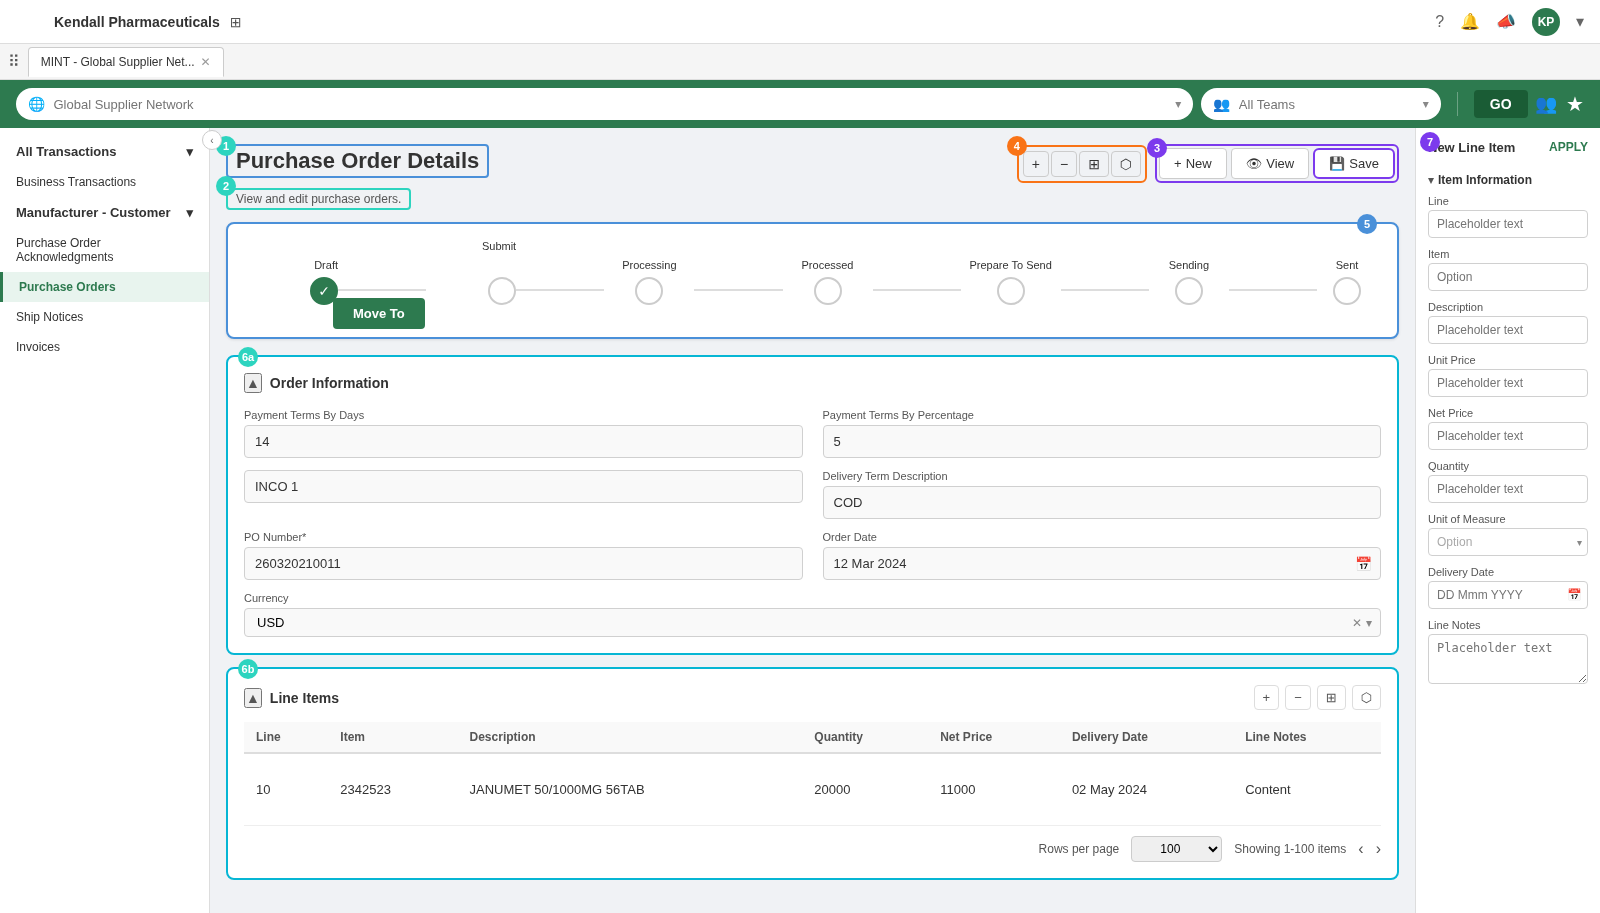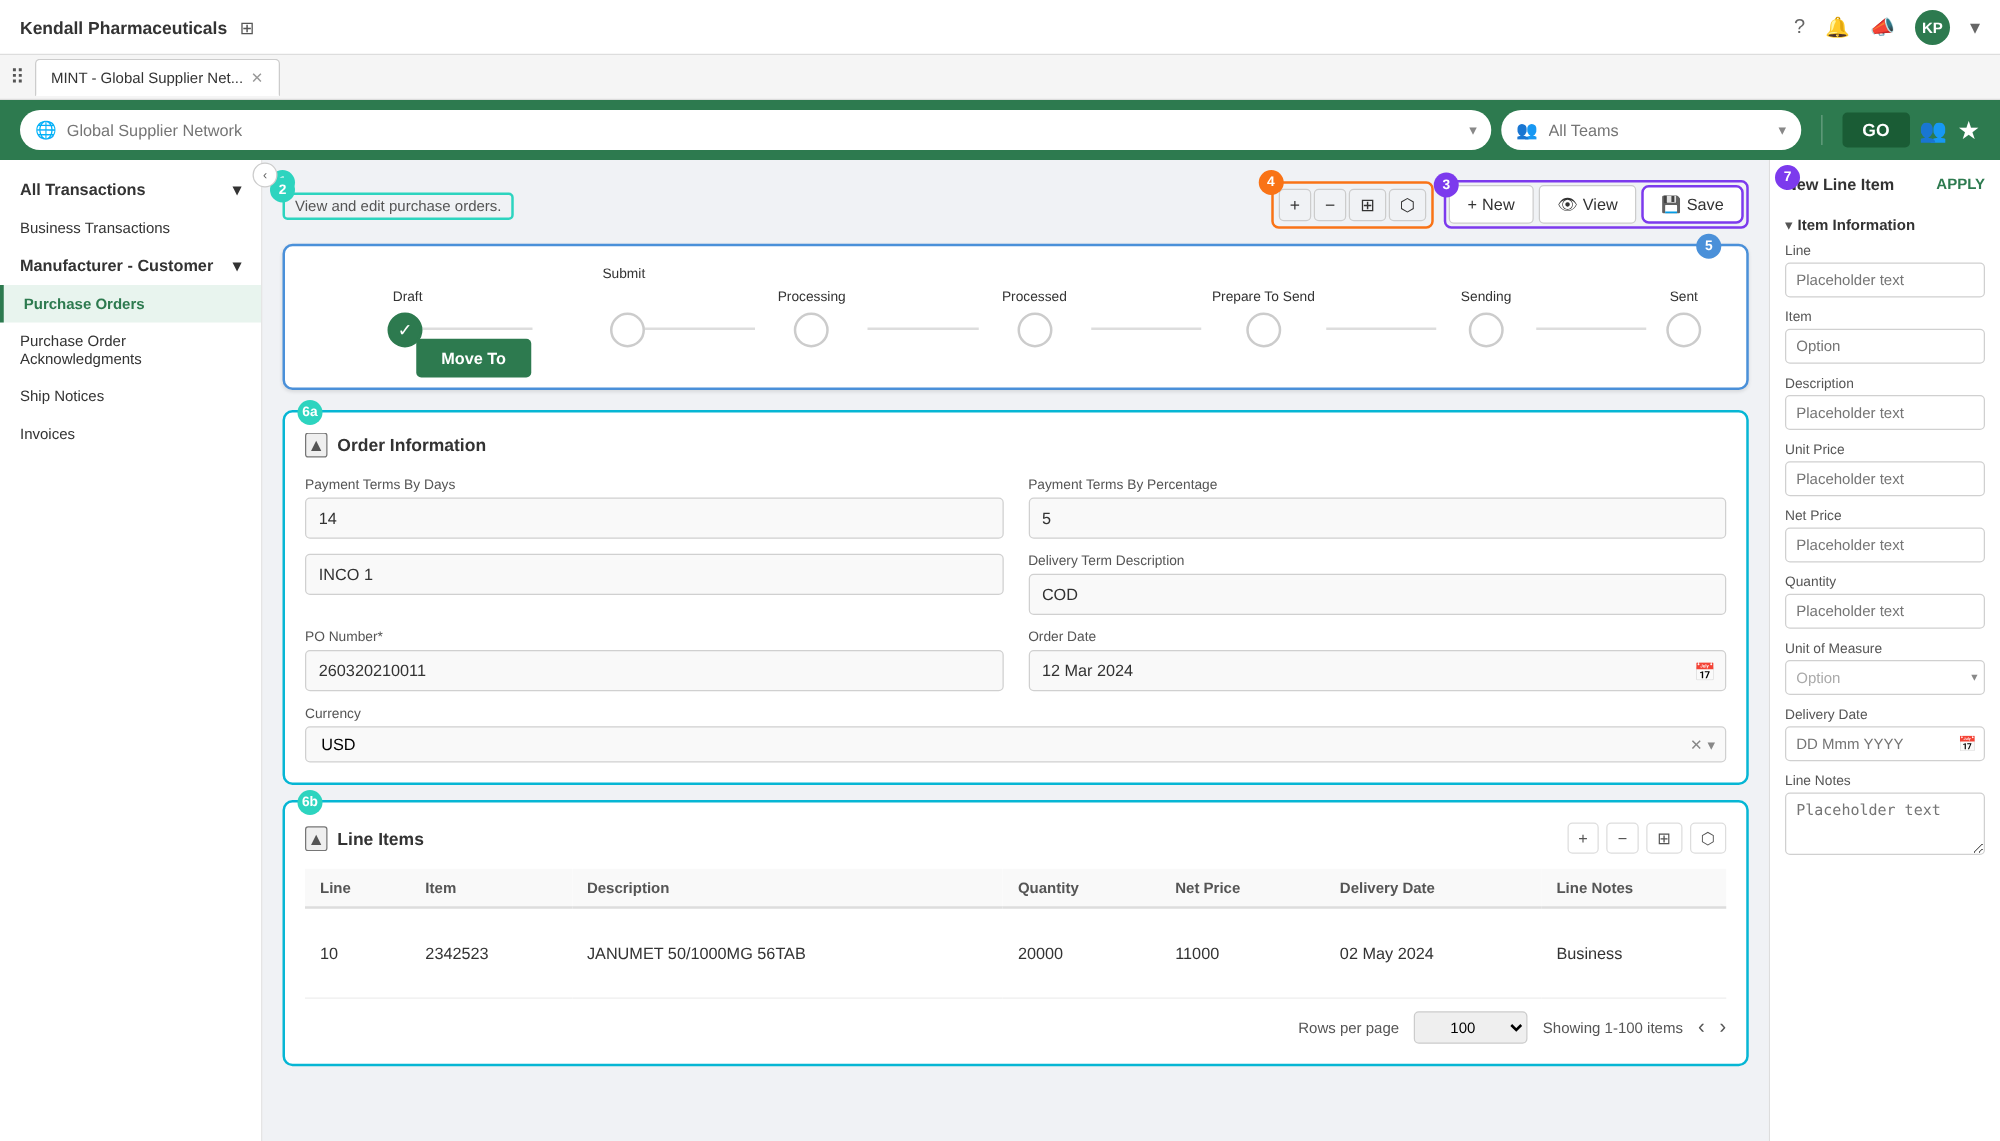--- a/index.html
+++ b/index.html
@@ -104,21 +104,21 @@
     .collapse-chevron { font-size: 14px; cursor: pointer; color: #555; }
 
     
     .sidebar-collapse { background: none; border: 1px solid #ccc; border-radius: 50%; width: 20px; height: 20px; display: flex; align-items: center; justify-content: center; cursor: pointer; font-size: 10px; color: #666; position: absolute; left: 202px; top: 130px; background: #fff; z-index: 10; }
   </style>
 </head>
 <body>
 
 <div class="top-bar">
   <div class="top-bar-left">
-    <span style="font-weight:600;font-size:14px;">Kendall Pharmaceuticals</span>
+    <span style="font-weight:600;font-size:14px;margin-left:38px;">Kendall Pharmaceuticals</span>
     <span style="font-size:14px;cursor:pointer;color:#555;">⊞</span>
   </div>
   <div class="top-bar-right">
     <button class="icon-btn">?</button>
     <button class="icon-btn">🔔</button>
     <button class="icon-btn">📣</button>
     <div class="avatar-btn">KP</div>
     <button class="icon-btn">▾</button>
   </div>
 </div>
@@ -155,41 +155,42 @@
       <span>All Transactions</span>
       <span>▾</span>
     </div>
     <div class="sidebar-item sidebar-sub">
       <span>Business Transactions</span>
     </div>
     <div class="sidebar-item sidebar-group">
       <span>Manufacturer - Customer</span>
       <span>▾</span>
     </div>
+    <div class="sidebar-item sidebar-sub">
+      <span>Purchase Order Acknowledgments</span>
+    </div>
     <div class="sidebar-item sidebar-sub active">
       <span>Purchase Orders</span>
-    </div>
-    <div class="sidebar-item sidebar-sub">
-      <span>Purchase Order Acknowledgments</span>
     </div>
     <div class="sidebar-item sidebar-sub">
       <span>Ship Notices</span>
     </div>
     <div class="sidebar-item sidebar-sub">
       <span>Invoices</span>
     </div>
   </div>
 
   <button class="sidebar-collapse">‹</button>
 
   <div class="content-area">
 
     <div style="display:flex; align-items:flex-start; justify-content:space-between; margin-bottom:12px; position:relative;">
       <div style="position:relative;">
         <span class="badge badge-teal" style="top:-8px; left:-10px;">1</span>
+        <h1 class="page-title">Purchase Order Details</h1>
         <div style="margin-top:6px; position:relative;">
           <span class="badge badge-teal" style="top:-8px; left:-10px;">2</span>
           <span class="page-subtitle">View and edit purchase orders.</span>
         </div>
       </div>
       <div style="display:flex; align-items:center; gap:8px; position:relative;">
         <span class="badge badge-orange" style="top:-8px; left:-10px;">4</span>
         <div class="toolbar-group">
           <button class="toolbar-btn">+</button>
           <button class="toolbar-btn">−</button>
@@ -335,21 +336,21 @@
           </tr>
         </thead>
         <tbody>
           <tr>
             <td>10</td>
             <td>2342523</td>
             <td>JANUMET 50/1000MG 56TAB</td>
             <td>20000</td>
             <td>11000</td>
             <td>02 May 2024</td>
-            <td>Business</td>
+            <td>Content</td>
           </tr>
         </tbody>
       </table>
       <div class="table-footer">
         <span>Rows per page</span>
         <select class="rows-select">
           <option value="100">100</option>
           <option value="50">50</option>
           <option value="25">25</option>
         </select>

